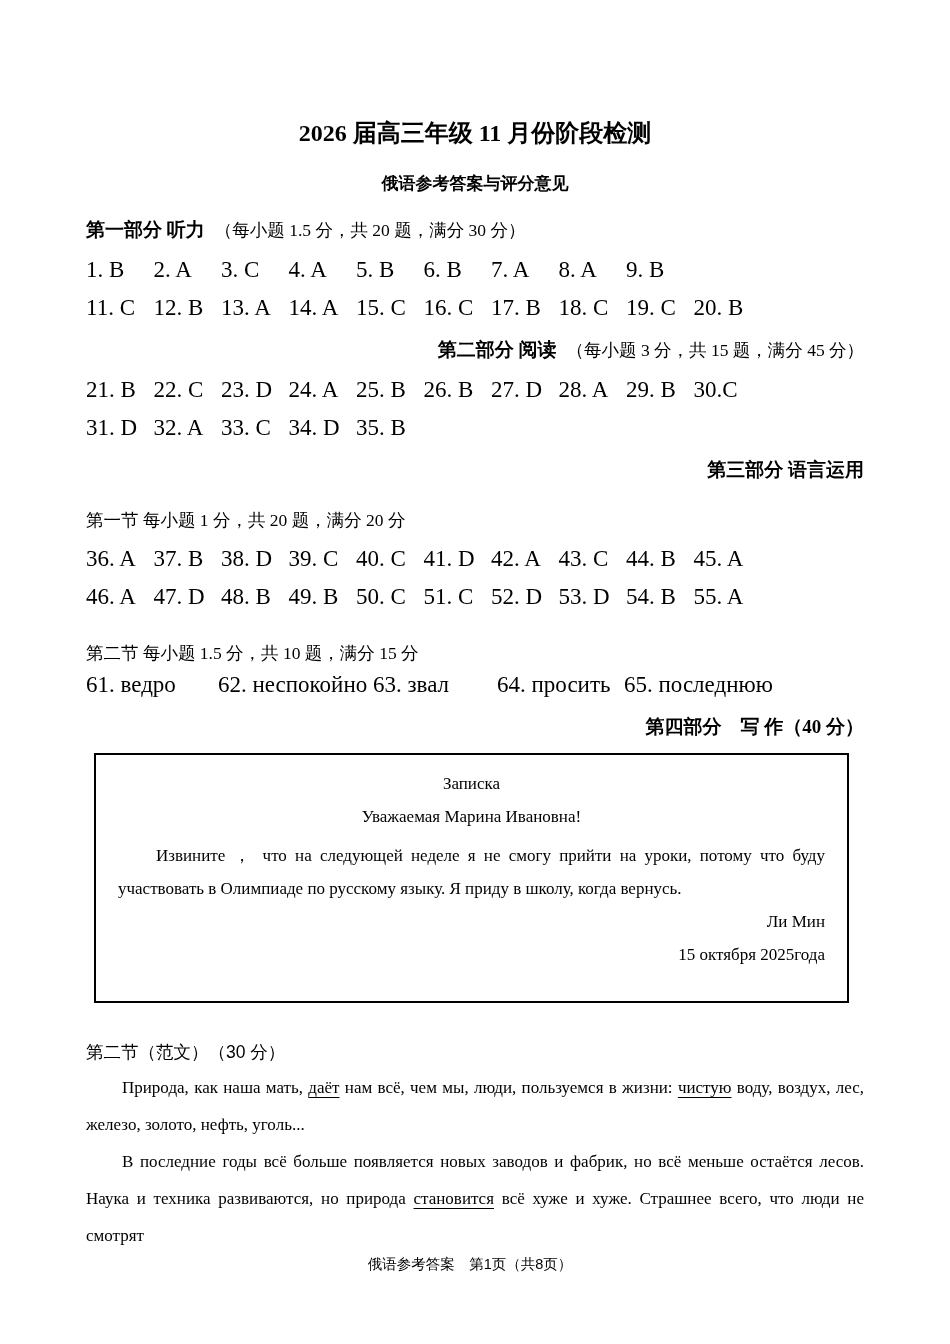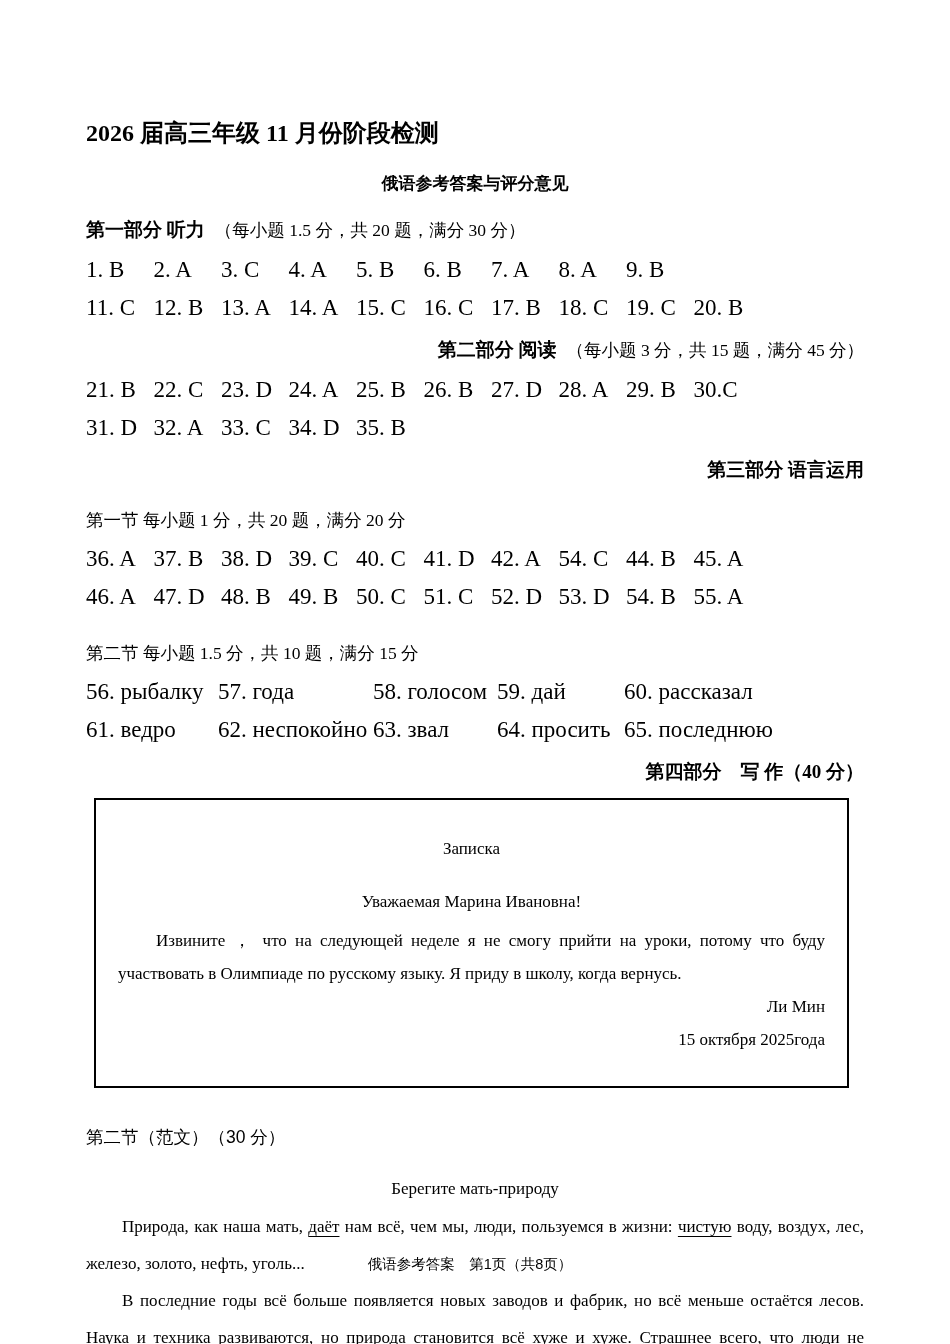--- a/index.html
+++ b/index.html
@@ -15,20 +15,21 @@
     background: #ffffff;
     color: #000000;
     font-family: "Liberation Serif", "DejaVu Serif", serif;
     box-sizing: border-box;
     padding: 0 86px;
     overflow: hidden;
   }
   .title {
     margin: 0;
     padding-top: 116px;
+    text-align: center;
     font-size: 24px;
     line-height: 34px;
     font-weight: bold;
   }
   .subtitle {
     margin: 22px 0 0 0;
     text-align: center;
     font-size: 17px;
     line-height: 24px;
     font-weight: bold;
@@ -70,21 +71,21 @@
   .letter-box {
     margin-top: 13px;
     margin-left: 8px;
     width: 755px;
     border: 2px solid #000000;
     box-sizing: border-box;
     padding: 12px 22px 30px 22px;
     font-size: 17px;
     line-height: 33px;
   }
-  .letter-box .center { text-align: center; margin-top: 20px; }
+  .letter-box .center { text-align: center; }
   .letter-box .body {
     text-align: justify;
     text-indent: 38px;
     margin-top: 6px;
   }
   .letter-box .right { text-align: right; }
   .essay-section-head {
     margin-top: 36px;
   }
   .essay-title {
@@ -178,45 +179,38 @@
   </div>
   <div class="sub-head">第一节 每小题 1 分，共 20 题，满分 20 分</div>
   <div class="ans-row grid10 first">
       <span class="ans-cell">36. A</span>
       <span class="ans-cell">37. B</span>
       <span class="ans-cell">38. D</span>
       <span class="ans-cell">39. C</span>
       <span class="ans-cell">40. C</span>
       <span class="ans-cell">41. D</span>
       <span class="ans-cell">42. A</span>
-      <span class="ans-cell">54. C</span>
+      <span class="ans-cell">43. C</span>
       <span class="ans-cell">44. B</span>
       <span class="ans-cell">45. A</span>
     </div>
   <div class="ans-row grid10">
       <span class="ans-cell">46. A</span>
       <span class="ans-cell">47. D</span>
       <span class="ans-cell">48. B</span>
       <span class="ans-cell">49. B</span>
       <span class="ans-cell">50. C</span>
       <span class="ans-cell">51. C</span>
       <span class="ans-cell">52. D</span>
       <span class="ans-cell">53. D</span>
       <span class="ans-cell">54. B</span>
       <span class="ans-cell">55. A</span>
     </div>
 
   <div class="sub-head">第二节 每小题 1.5 分，共 10 题，满分 15 分</div>
-  <div class="ans-row grid5 first">
-      <span class="ans-cell">56. рыбалку</span>
-      <span class="ans-cell">57. года</span>
-      <span class="ans-cell">58. голосом</span>
-      <span class="ans-cell">59. дай</span>
-      <span class="ans-cell">60. рассказал</span>
-    </div>
   <div class="ans-row grid5">
       <span class="ans-cell">61. ведро</span>
       <span class="ans-cell">62. неспокойно</span>
       <span class="ans-cell">63. звал</span>
       <span class="ans-cell">64. просить</span>
       <span class="ans-cell">65. последнюю</span>
     </div>
 
   <div class="part-head tight">
     <span>第四部分　写 作（40 分）</span>
@@ -225,19 +219,18 @@
   <div class="letter-box">
     <div class="center">Записка</div>
     <div class="center">Уважаемая Марина Ивановна!</div>
     <div class="body">Извините ， что на следующей неделе я не смогу прийти на уроки, потому что буду участвовать в Олимпиаде по русскому языку. Я приду в школу, когда вернусь.</div>
     <div class="right">Ли Мин</div>
     <div class="right">15 октября 2025года</div>
   </div>
 
   <div class="hei-head essay-section-head">第二节（范文）（30 分）</div>
 
-  <div class="essay-title">Берегите мать-природу</div>
   <p class="essay-par"><span>Природа, как наша мать, </span><span class="u">даёт</span><span> нам всё, чем мы, люди, пользуемся в жизни: </span><span class="u">чистую</span><span> воду, воздух, лес, железо, золото, нефть, уголь...</span></p>
   <p class="essay-par"><span>В последние годы всё больше появляется новых заводов и фабрик, но всё меньше остаётся лесов. Наука и техника развиваются, но природа </span><span class="u">становится</span><span> всё хуже и хуже. Страшнее всего, что люди не смотрят</span></p>
 
   <div class="footer">俄语参考答案　第1页（共8页）</div>
 
 </div>
 
 </body></html>

